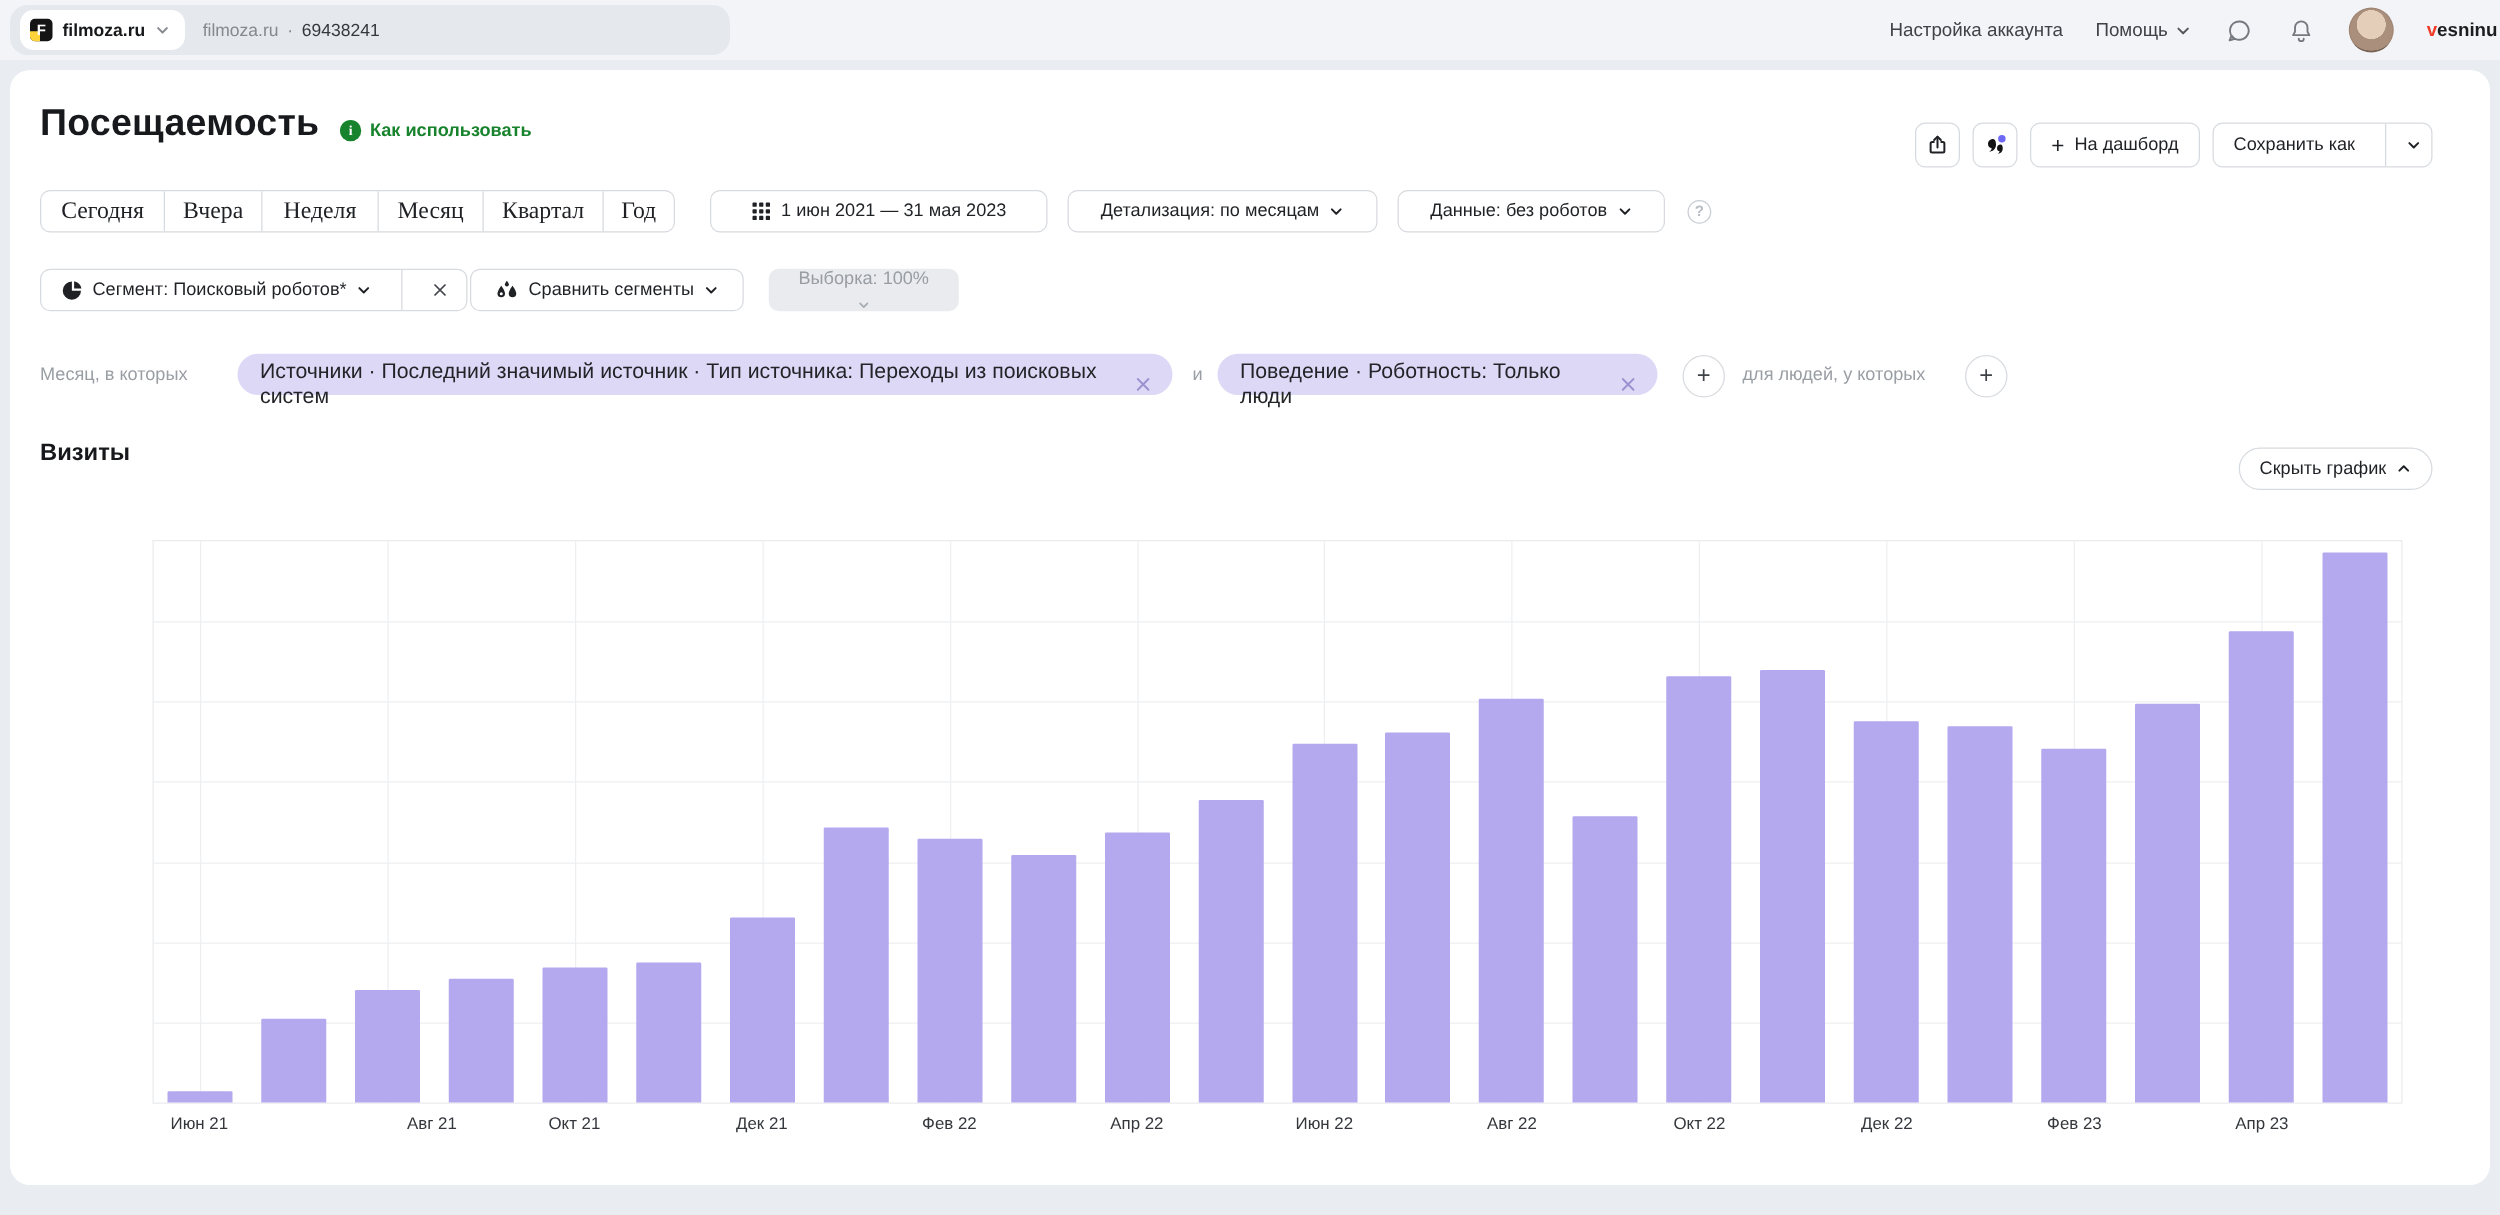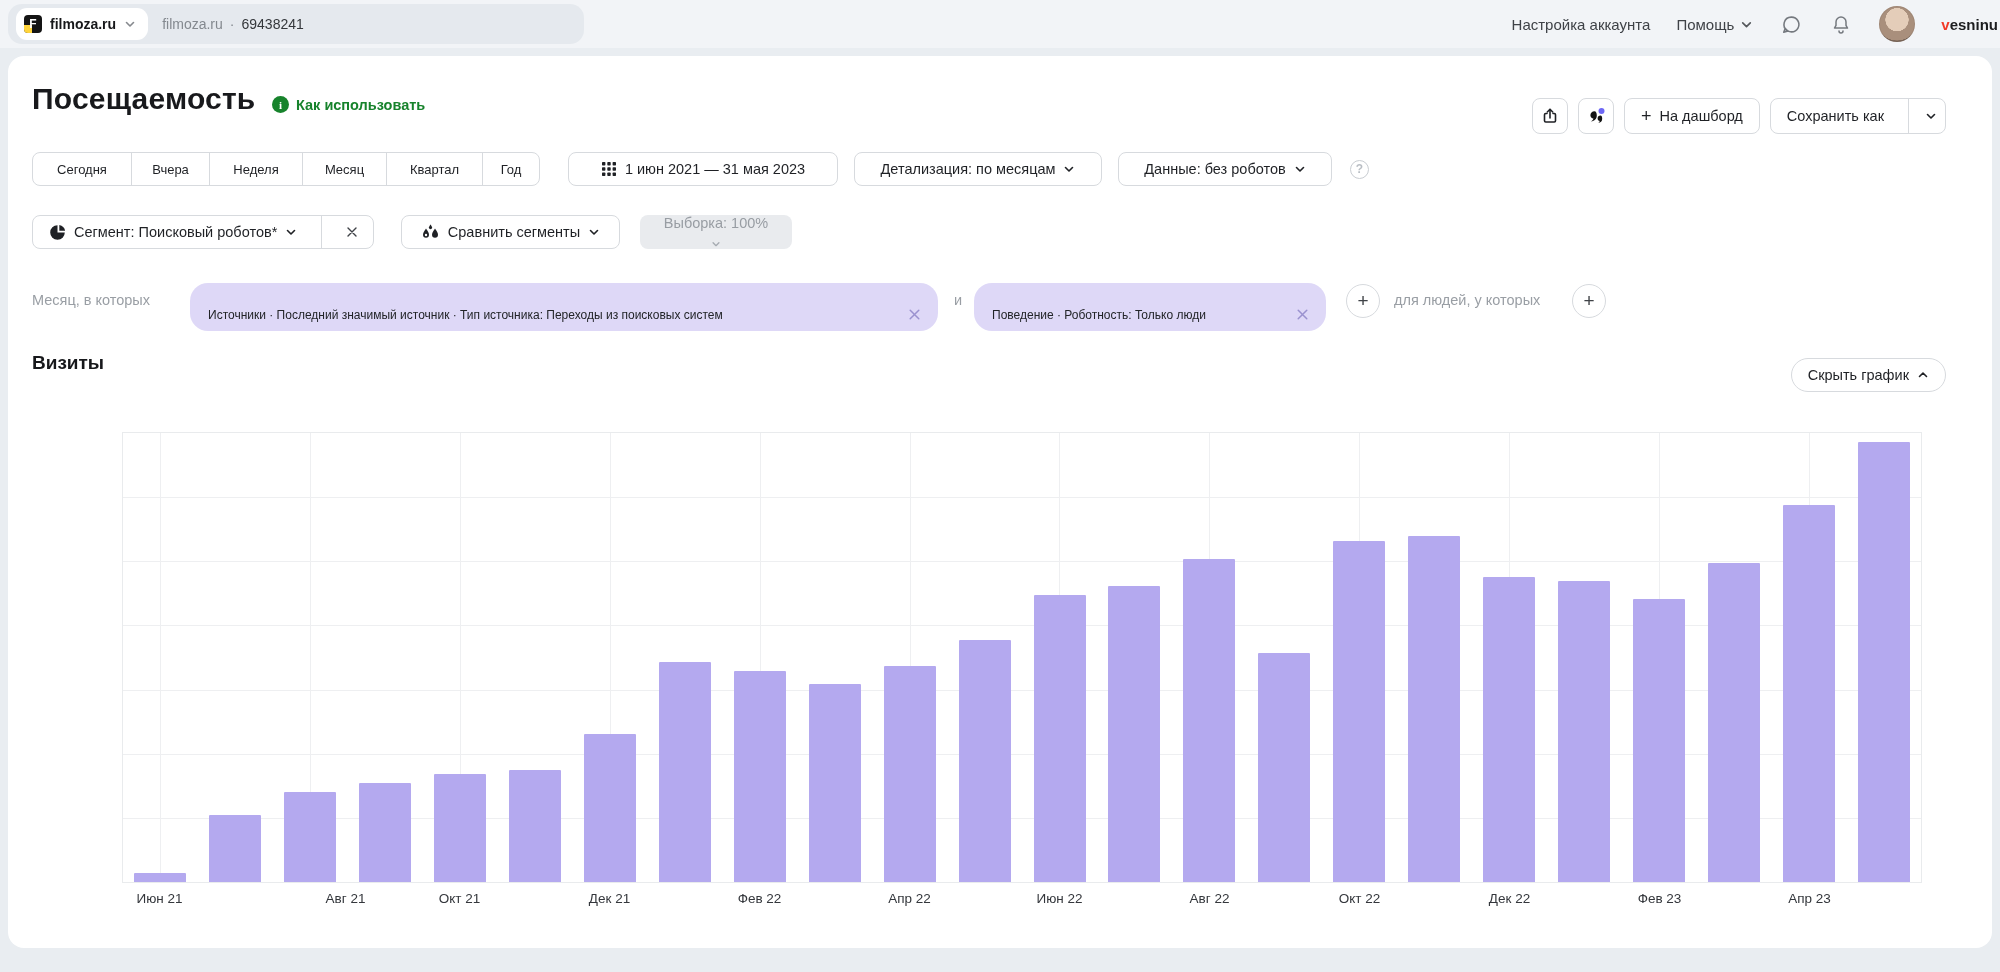--- a/index.html
+++ b/index.html
@@ -37,31 +37,31 @@
   .btn-sq{width:36px;height:36px;}
   .btn-dash{height:36px;padding:0 16px;}
   .split{padding:0;overflow:hidden;}
   .split .main{padding:0 16px;height:100%;display:flex;align-items:center;gap:8px;}
   .split .sep{width:1px;height:100%;background:#d7dade;}
   .split .chev{width:28px;height:100%;display:flex;align-items:center;justify-content:center;}
   .plus-glyph{font-size:18px;font-weight:400;line-height:1;margin-top:-1px;}
 
   .row2{position:absolute;left:24px;top:96px;height:34px;display:flex;gap:0;}
   .seg-group{display:flex;height:34px;border:1px solid #d7dade;border-radius:8px;overflow:hidden;box-sizing:border-box;}
-  .seg-group .seg{display:flex;align-items:center;justify-content:center;font-size:13px;color:#1f2125;cursor:pointer;border-right:1px solid #d7dade;padding:0 2px;box-sizing:border-box;}
+  .seg-group .seg{display:flex;align-items:center;justify-content:center;font-size:19px;color:#1f2125;cursor:pointer;border-right:1px solid #d7dade;padding:0 2px;box-sizing:border-box;font-family:Liberation Serif, serif;}
   .seg-group .seg:last-child{border-right:none;}
   .row2 .btn{height:34px;}
 
   .row3{position:absolute;left:24px;top:159px;height:34px;display:flex;}
   .row3 .btn{height:34px;}
   .gray-pill{height:34px;background:#e9ebee;border-radius:8px;display:flex;align-items:center;justify-content:center;gap:8px;font-size:14.5px;color:#989da3;cursor:pointer;box-sizing:border-box;}
 
   .chips-row{position:absolute;left:24px;top:227px;height:36px;}
   .chips-row .lbl{position:absolute;top:9px;font-size:14.5px;color:#999ea4;white-space:nowrap;}
-  .chip{position:absolute;top:0;height:48px;background:#ded8f7;border-radius:18px;display:flex;align-items:center;justify-content:space-between;padding:15px 16px 0 18px;box-sizing:border-box;font-size:12px;color:#222428;cursor:pointer;}
+  .chip{position:absolute;top:0;height:33px;background:#ded8f7;border-radius:18px;display:flex;align-items:center;justify-content:space-between;padding:15px 16px 0 18px;box-sizing:border-box;font-size:17px;color:#222428;cursor:pointer;}
   .chip .x{margin-left:12px;flex:0 0 auto;}
   .circle-btn{position:absolute;top:0;width:34px;height:34px;border-radius:50%;background:#fff;border:1px solid #d7dade;display:flex;align-items:center;justify-content:center;font-size:19px;color:#3f4247;cursor:pointer;box-sizing:border-box;}
 
   .section-title{position:absolute;left:24px;top:296px;font-size:19px;font-weight:700;color:#17181b;}
   .hide-chart{position:absolute;right:46px;top:302px;height:34px;border-radius:17px;padding:0 16px;}
 
   
   .plot{position:absolute;left:114px;top:376px;width:1800px;height:451px;border:1px solid #e9ebed;box-sizing:border-box;background:#fff;}
   .hgrid{position:absolute;left:0;width:100%;height:1px;background:#eeeff1;z-index:0;}
   .vgrid{position:absolute;top:0;width:1px;height:100%;background:#eeeff1;z-index:0;}
@@ -214,21 +214,21 @@
               <path d="M2.5 4.5l3.5 3.5 3.5-3.5" fill="none" stroke="#1f2125" stroke-width="1.6" stroke-linecap="round" stroke-linejoin="round"></path>
             </svg>
         </span>
         <span class="sep"></span>
         <span class="chev" style="width:44px;">
           <svg width="14" height="14" viewBox="0 0 14 14">
               <path d="M3 3l8 8M11 3l-8 8" stroke="#3f4247" stroke-width="1.4" stroke-linecap="round"></path>
             </svg>
         </span>
       </div>
-      <div class="btn" style="margin-left:27px;width:219px;">
+      <div class="btn" style="margin-left:2px;width:219px;">
         <svg width="19" height="17" viewBox="0 0 19 17">
           <path d="M9.5 0.5c0 0-1.6 2-1.6 3.1a1.6 1.6 0 0 0 3.2 0C11.1 2.5 9.5 .5 9.5 .5Z" fill="#1f2125"></path>
           <path d="M5 4.5c0 0-3 4-3 6.3a3 3 0 0 0 6 0C8 8.5 5 4.5 5 4.5Z" fill="#1f2125"></path>
           <circle cx="5" cy="11" r="1.2" fill="#fff"></circle>
           <path d="M14 4.5c0 0-3 4-3 6.3a3 3 0 0 0 6 0C17 8.5 14 4.5 14 4.5Z" fill="#1f2125"></path>
         </svg>
         <span>Сравнить сегменты</span>
         <svg width="12" height="12" viewBox="0 0 12 12">
             <path d="M2.5 4.5l3.5 3.5 3.5-3.5" fill="none" stroke="#1f2125" stroke-width="1.6" stroke-linecap="round" stroke-linejoin="round"></path>
           </svg>

